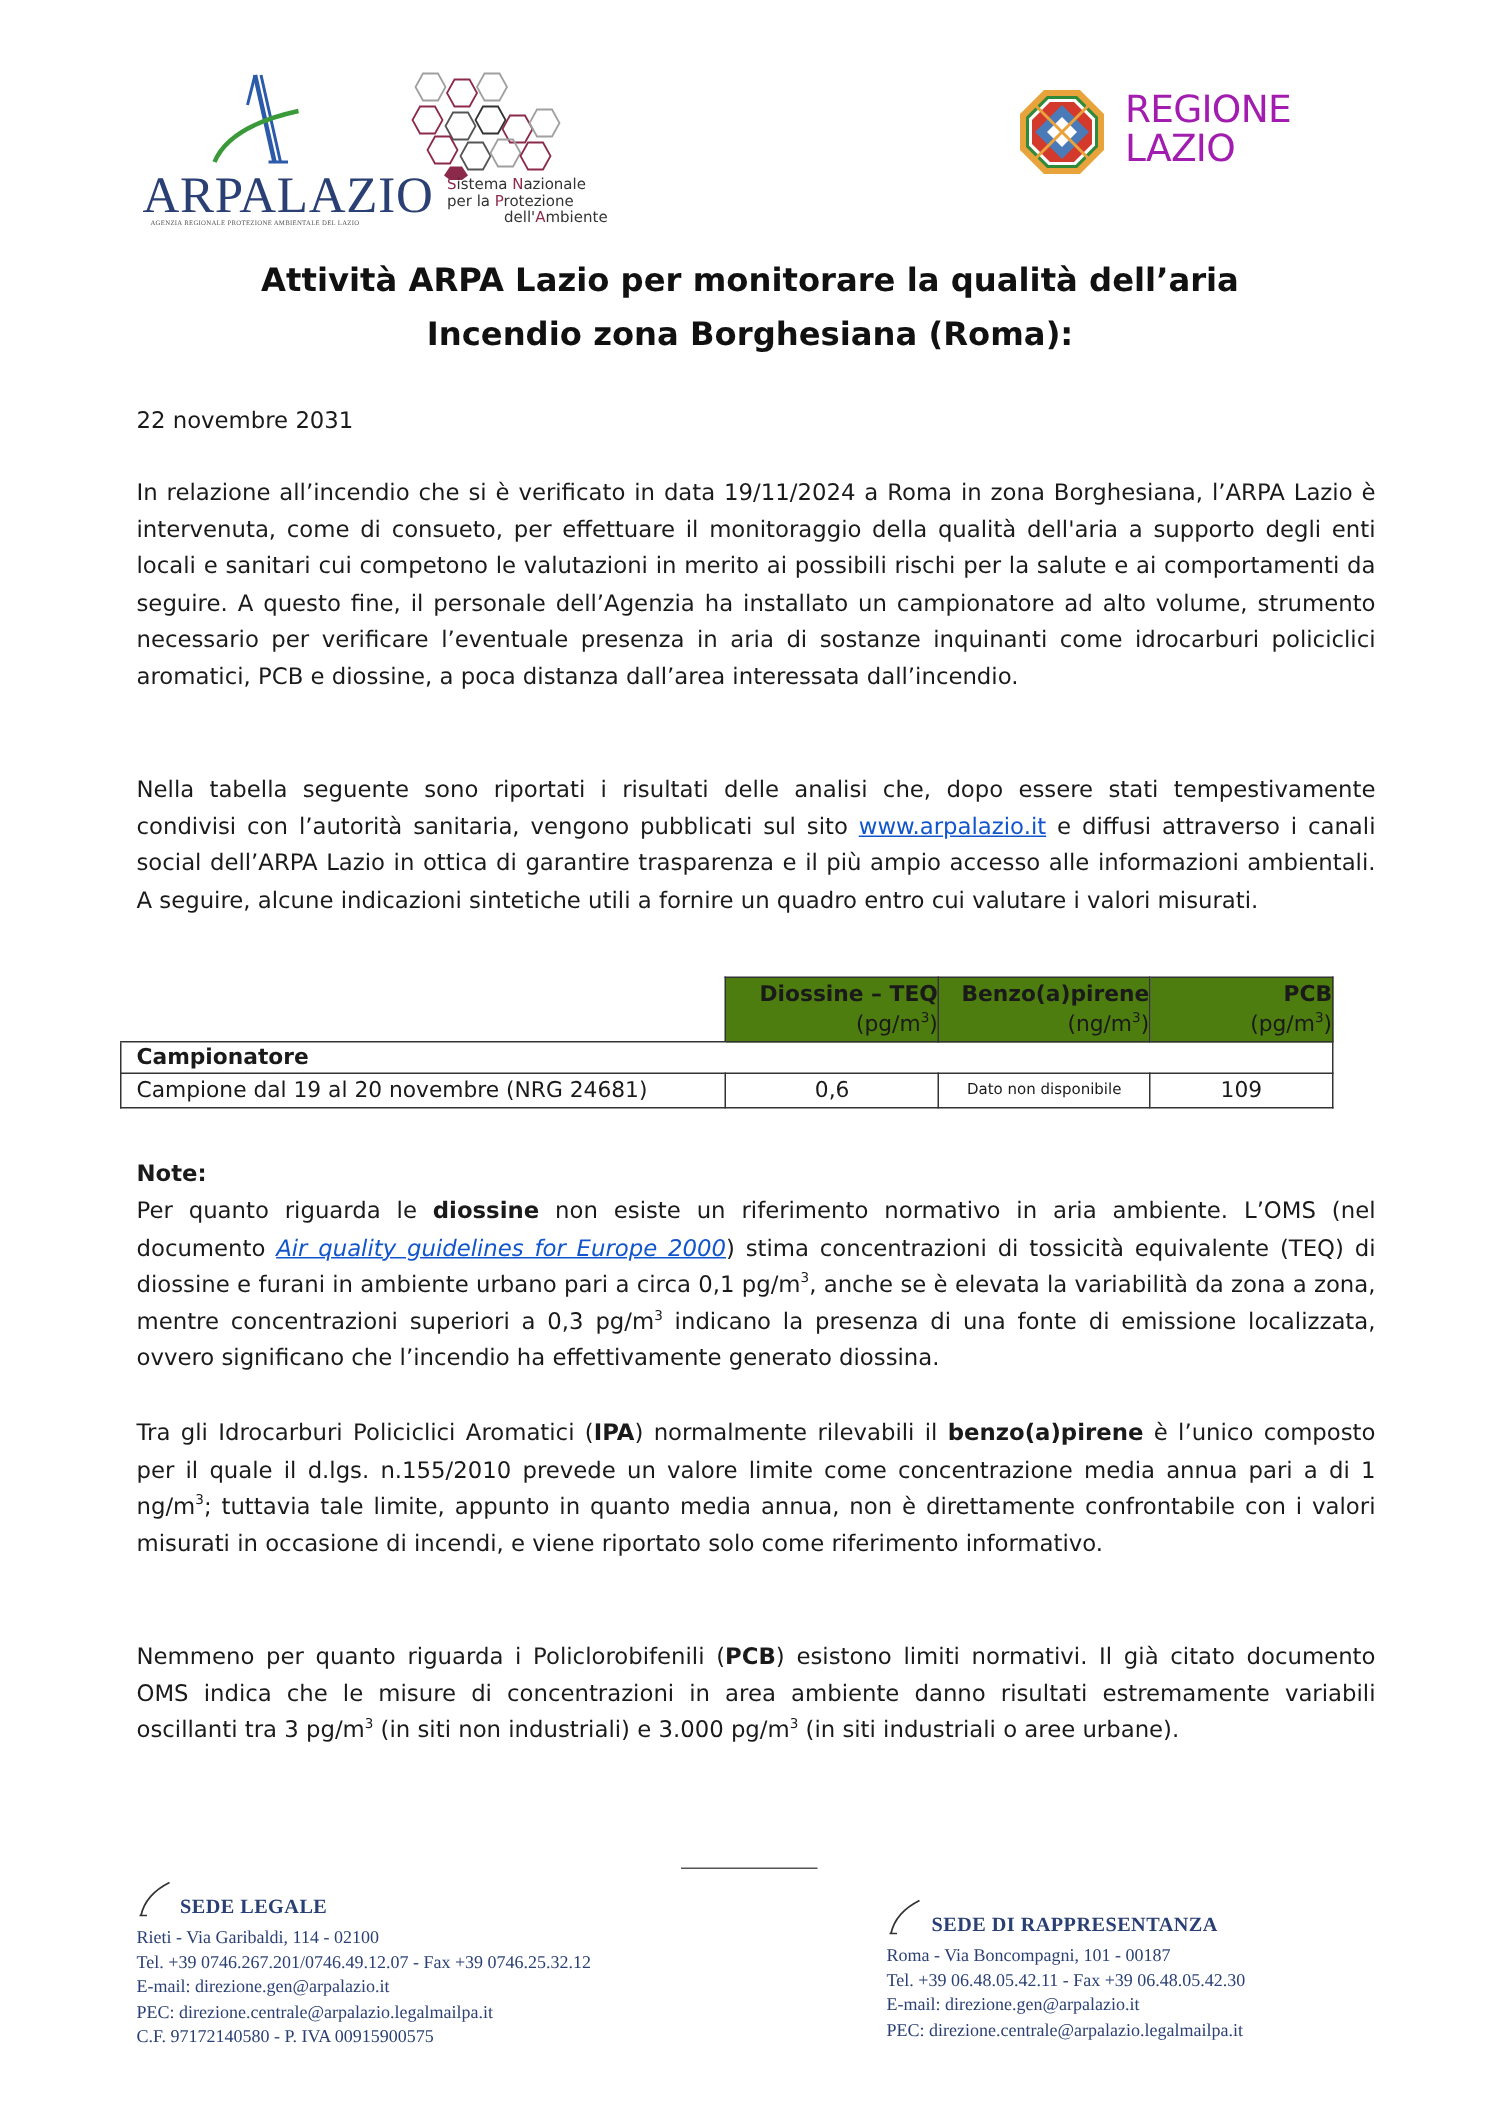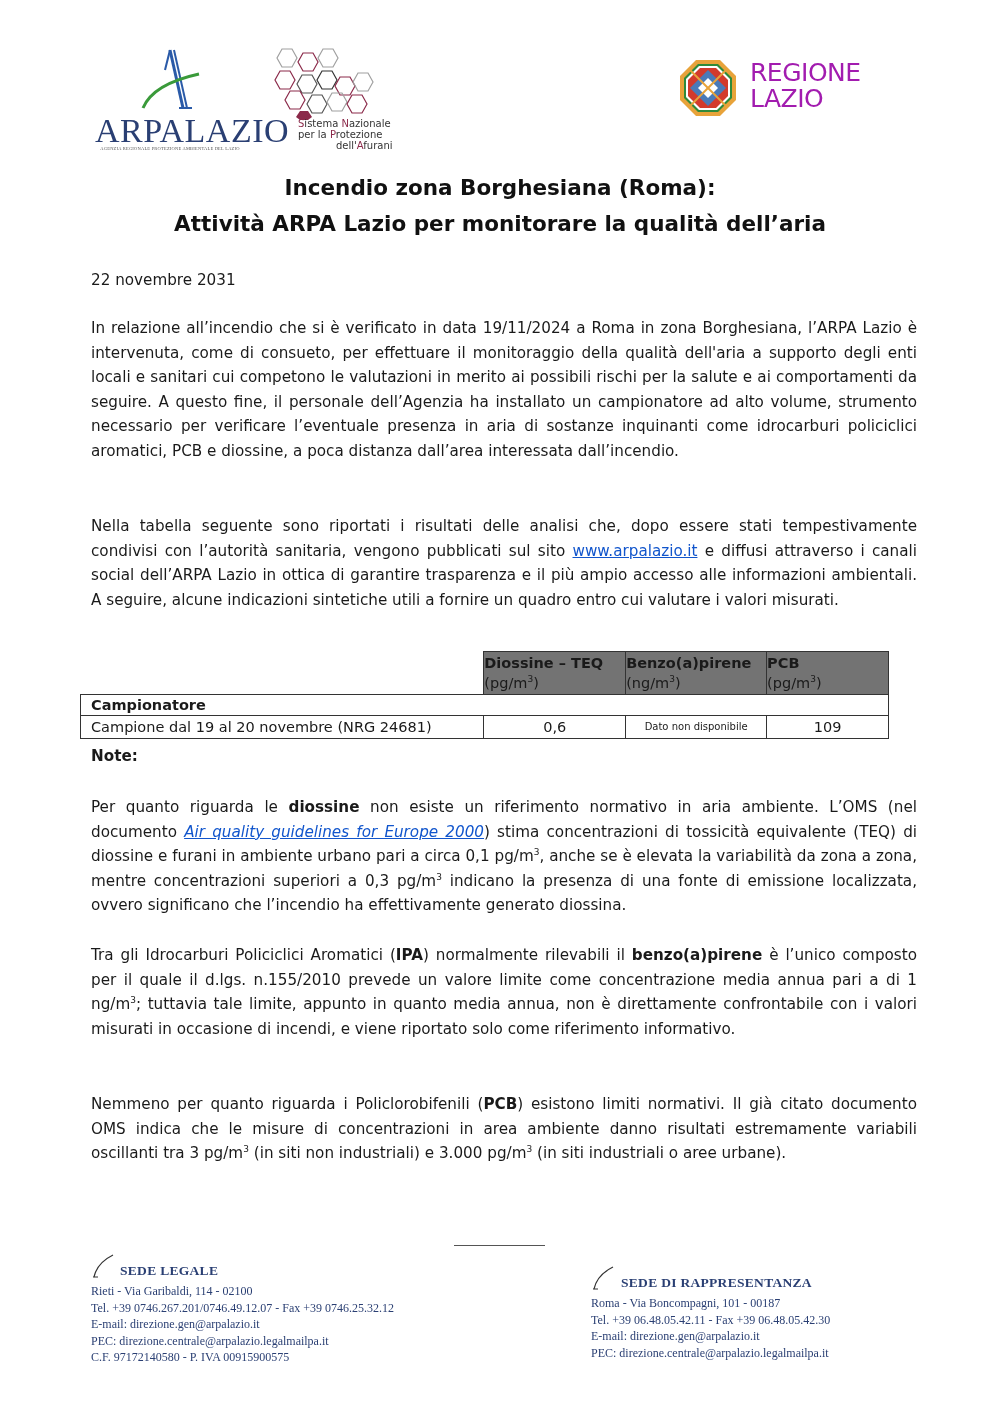--- a/index.html
+++ b/index.html
@@ -31,30 +31,30 @@
   .date { left: 91px; top: 268px; }
   .para { left: 91px; width: 826px; text-align: justify; }
   .p1 { top: 316px; }
   .p2 { top: 514px; }
   .link { color: #1155cc; text-decoration: underline; }
 
   
   .table-wrap { left: 80px; top: 651px; width: 810px; }
   table { border-collapse: collapse; width: 809px; font-family: "DejaVu Sans", sans-serif; font-size: 14.5px; }
   td, th { border: 1px solid #333; padding: 0; }
-  .hdr { background: #737373; text-align: left; font-weight: normal; line-height: 20px; padding-top: 1px; padding-bottom: 1px; }
+  .hdr { background: #4d7c0f; text-align: right; font-weight: normal; line-height: 20px; padding-top: 1px; padding-bottom: 1px; }
   .hdr b { font-weight: bold; }
   .empty-corner { border: none; border-bottom: 1px solid #333; }
   .section-row td { font-weight: bold; padding-left: 10px; height: 20px; line-height: 20px; }
   .data-row td { height: 22px; line-height: 22px; }
   .data-row .lbl { padding-left: 10px; }
   .data-row .val { text-align: center; }
   .data-row .small { text-align: center; font-size: 10px; }
 
-  .note-head { left: 91px; top: 744px; font-weight: bold; }
+  .note-head { left: 91px; top: 770px; font-weight: bold; }
   .p3 { top: 795px; }
   .p4 { top: 943px; }
   .p5 { top: 1092px; }
 
   sup { font-size: 9px; line-height: 0; vertical-align: super; }
 
   .sep { left: 454px; top: 1245px; width: 91px; height: 1px; background: #555; }
 
   
   .foot { font-family: "Liberation Serif", serif; color: #2a3f73; }
@@ -95,21 +95,21 @@
       <polygon points="20,46 30,46 35,55 30,64 20,64 15,55" stroke="#8b2a4a"></polygon>
       <polygon points="42,50 52,50 57,59 52,68 42,68 37,59" stroke="#555"></polygon>
       <polygon points="62,48 72,48 77,57 72,66 62,66 57,57" stroke="#a0a0a0"></polygon>
       <polygon points="82,50 92,50 97,59 92,68 82,68 77,59" stroke="#8b2a4a"></polygon>
     </g>
     <polygon points="30,66 38,66 42,72 38,75 30,75 26,72" fill="#8b2a4a"></polygon>
   </svg>
   <div class="snpa-text">
     <div><span class="acc">S</span><span>istema </span><span class="acc">N</span><span>azionale</span></div>
     <div class="l2"><span>per la </span><span class="acc">P</span><span>rotezione</span></div>
-    <div class="l3"><span>dell'</span><span class="acc">A</span><span>furani</span></div>
+    <div class="l3"><span>dell'</span><span class="acc">A</span><span>mbiente</span></div>
   </div>
 </div>
 
 <div class="abs logo-regione">
   <svg width="60" height="60" viewBox="0 0 60 60">
     <polygon points="18,2 42,2 58,18 58,42 42,58 18,58 2,42 2,18" fill="#e8a33a"></polygon>
     <polygon points="20,6 40,6 54,20 54,40 40,54 20,54 6,40 6,20" fill="#2f8a3a"></polygon>
     <polygon points="21,8 39,8 52,21 52,39 39,52 21,52 8,39 8,21" fill="#ffffff"></polygon>
     <polygon points="22,10 38,10 50,22 50,38 38,50 22,50 10,38 10,22" fill="#d33a2c"></polygon>
     <polygon points="30,12 48,30 30,48 12,30" fill="#4a7ab8"></polygon>
@@ -117,22 +117,22 @@
     <line x1="12" y1="12" x2="48" y2="48" stroke="#e8a33a" stroke-width="2"></line>
     <line x1="48" y1="12" x2="12" y2="48" stroke="#e8a33a" stroke-width="2"></line>
   </svg>
   <div class="regione-word">
     <div>REGIONE</div>
     <div>LAZIO</div>
   </div>
 </div>
 
 <div class="abs title">
+  <div>Attività ARPA Lazio per monitorare la qualità dell’aria</div>
   <div>Incendio zona Borghesiana (Roma):</div>
-  <div>Attività ARPA Lazio per monitorare la qualità dell’aria</div>
 </div>
 
 <div class="abs body-text date">22 novembre 2031</div>
 
 <div class="abs body-text para p1">In relazione all’incendio che si è verificato in data 19/11/2024 a Roma in zona Borghesiana, l’ARPA Lazio è intervenuta, come di consueto, per effettuare il monitoraggio della qualità dell'aria a supporto degli enti locali e sanitari cui competono le valutazioni in merito ai possibili rischi per la salute e ai comportamenti da seguire. A questo fine, il personale dell’Agenzia ha installato un campionatore ad alto volume, strumento necessario per verificare l’eventuale presenza in aria di sostanze inquinanti come idrocarburi policiclici aromatici, PCB e diossine, a poca distanza dall’area interessata dall’incendio.</div>
 
 <div class="abs body-text para p2"><span>Nella tabella seguente sono riportati i risultati delle analisi che, dopo essere stati tempestivamente condivisi con l’autorità sanitaria, vengono pubblicati sul sito </span><a class="link">www.arpalazio.it</a><span> e diffusi attraverso i canali social dell’ARPA Lazio in ottica di garantire trasparenza e il più ampio accesso alle informazioni ambientali. A seguire, alcune indicazioni sintetiche utili a fornire un quadro entro cui valutare i valori misurati.</span></div>
 
 <div class="abs table-wrap">
   <table>

